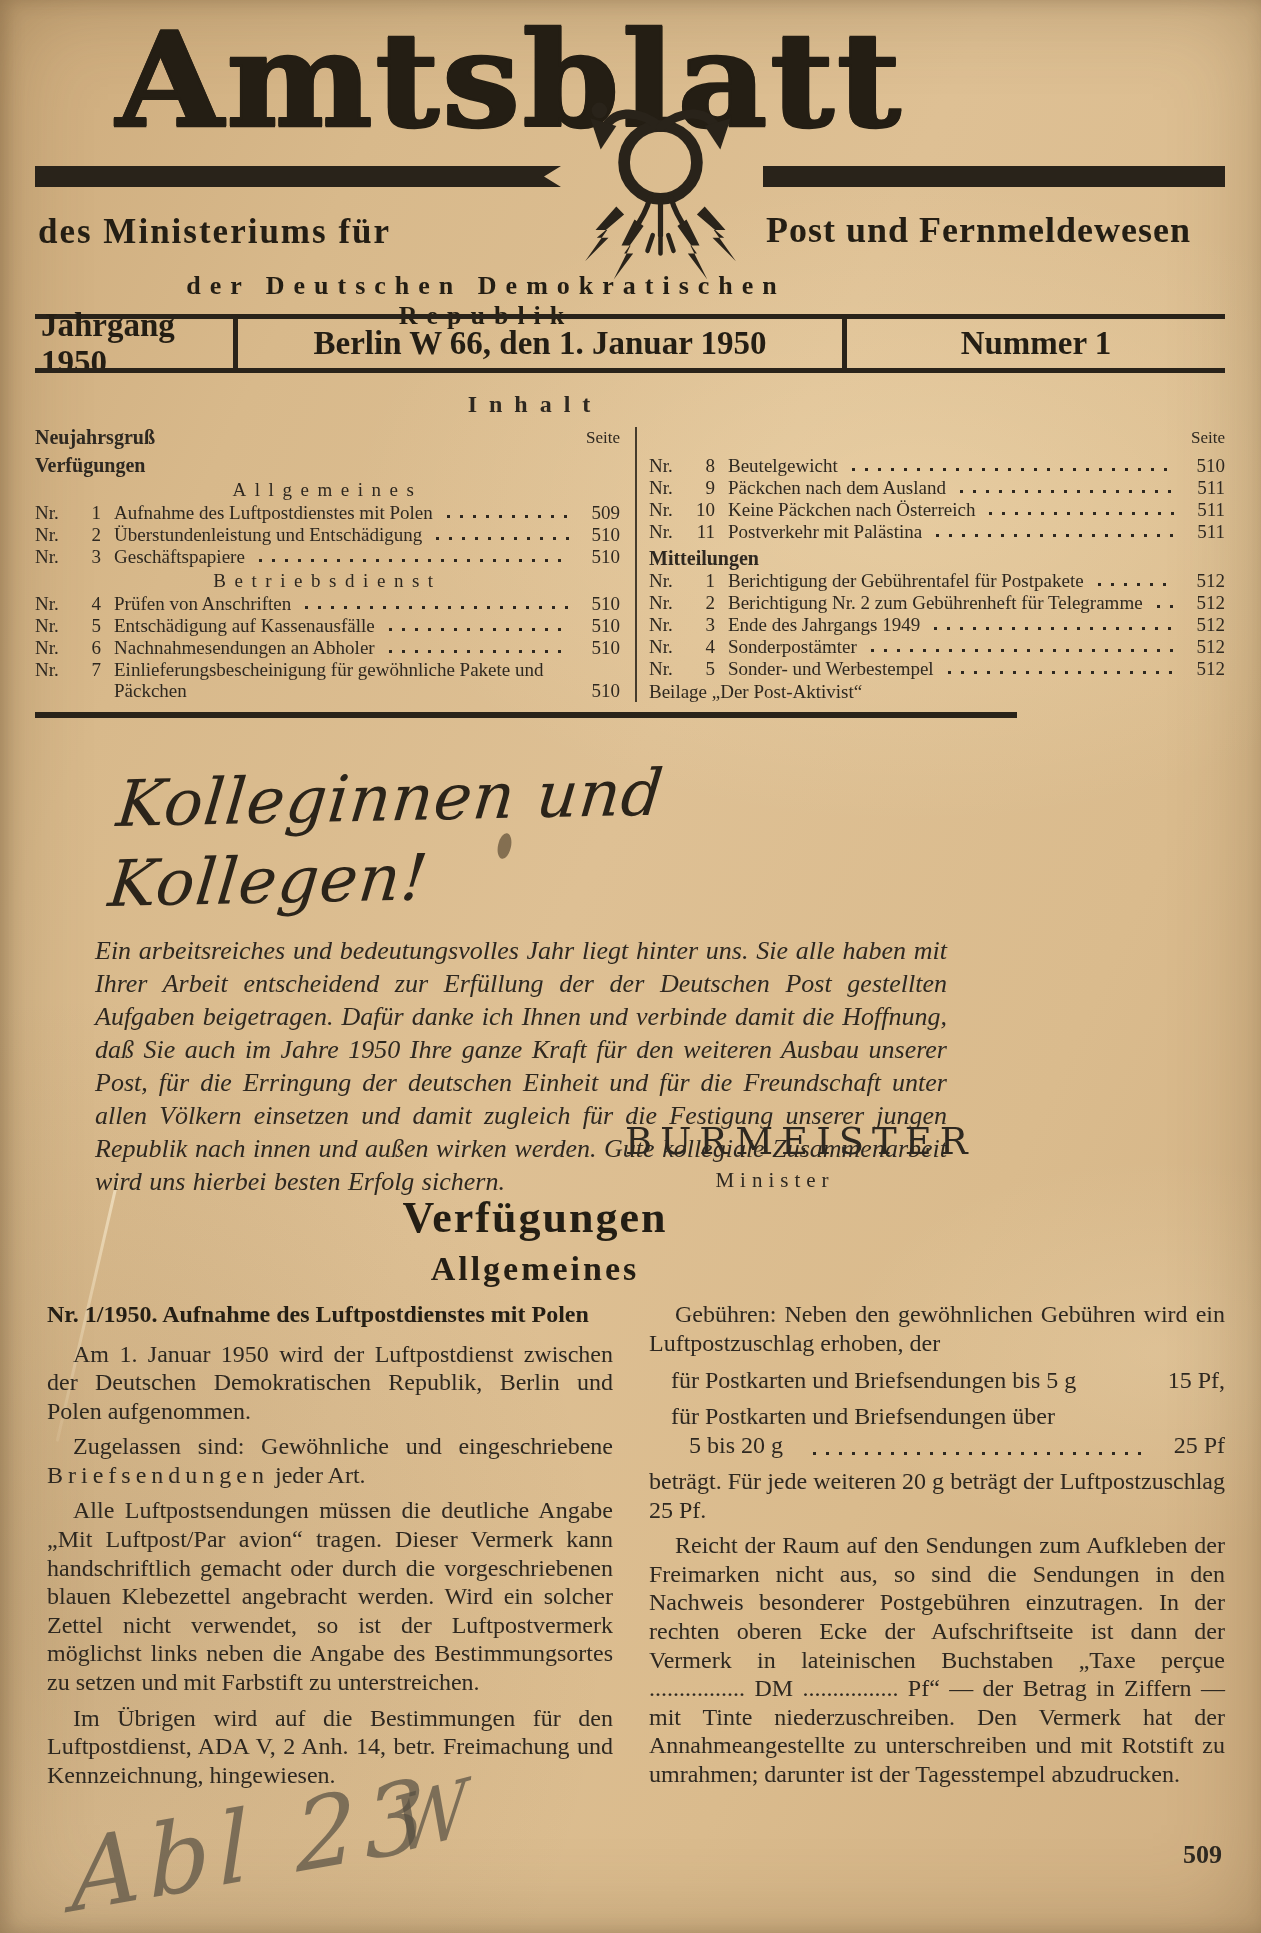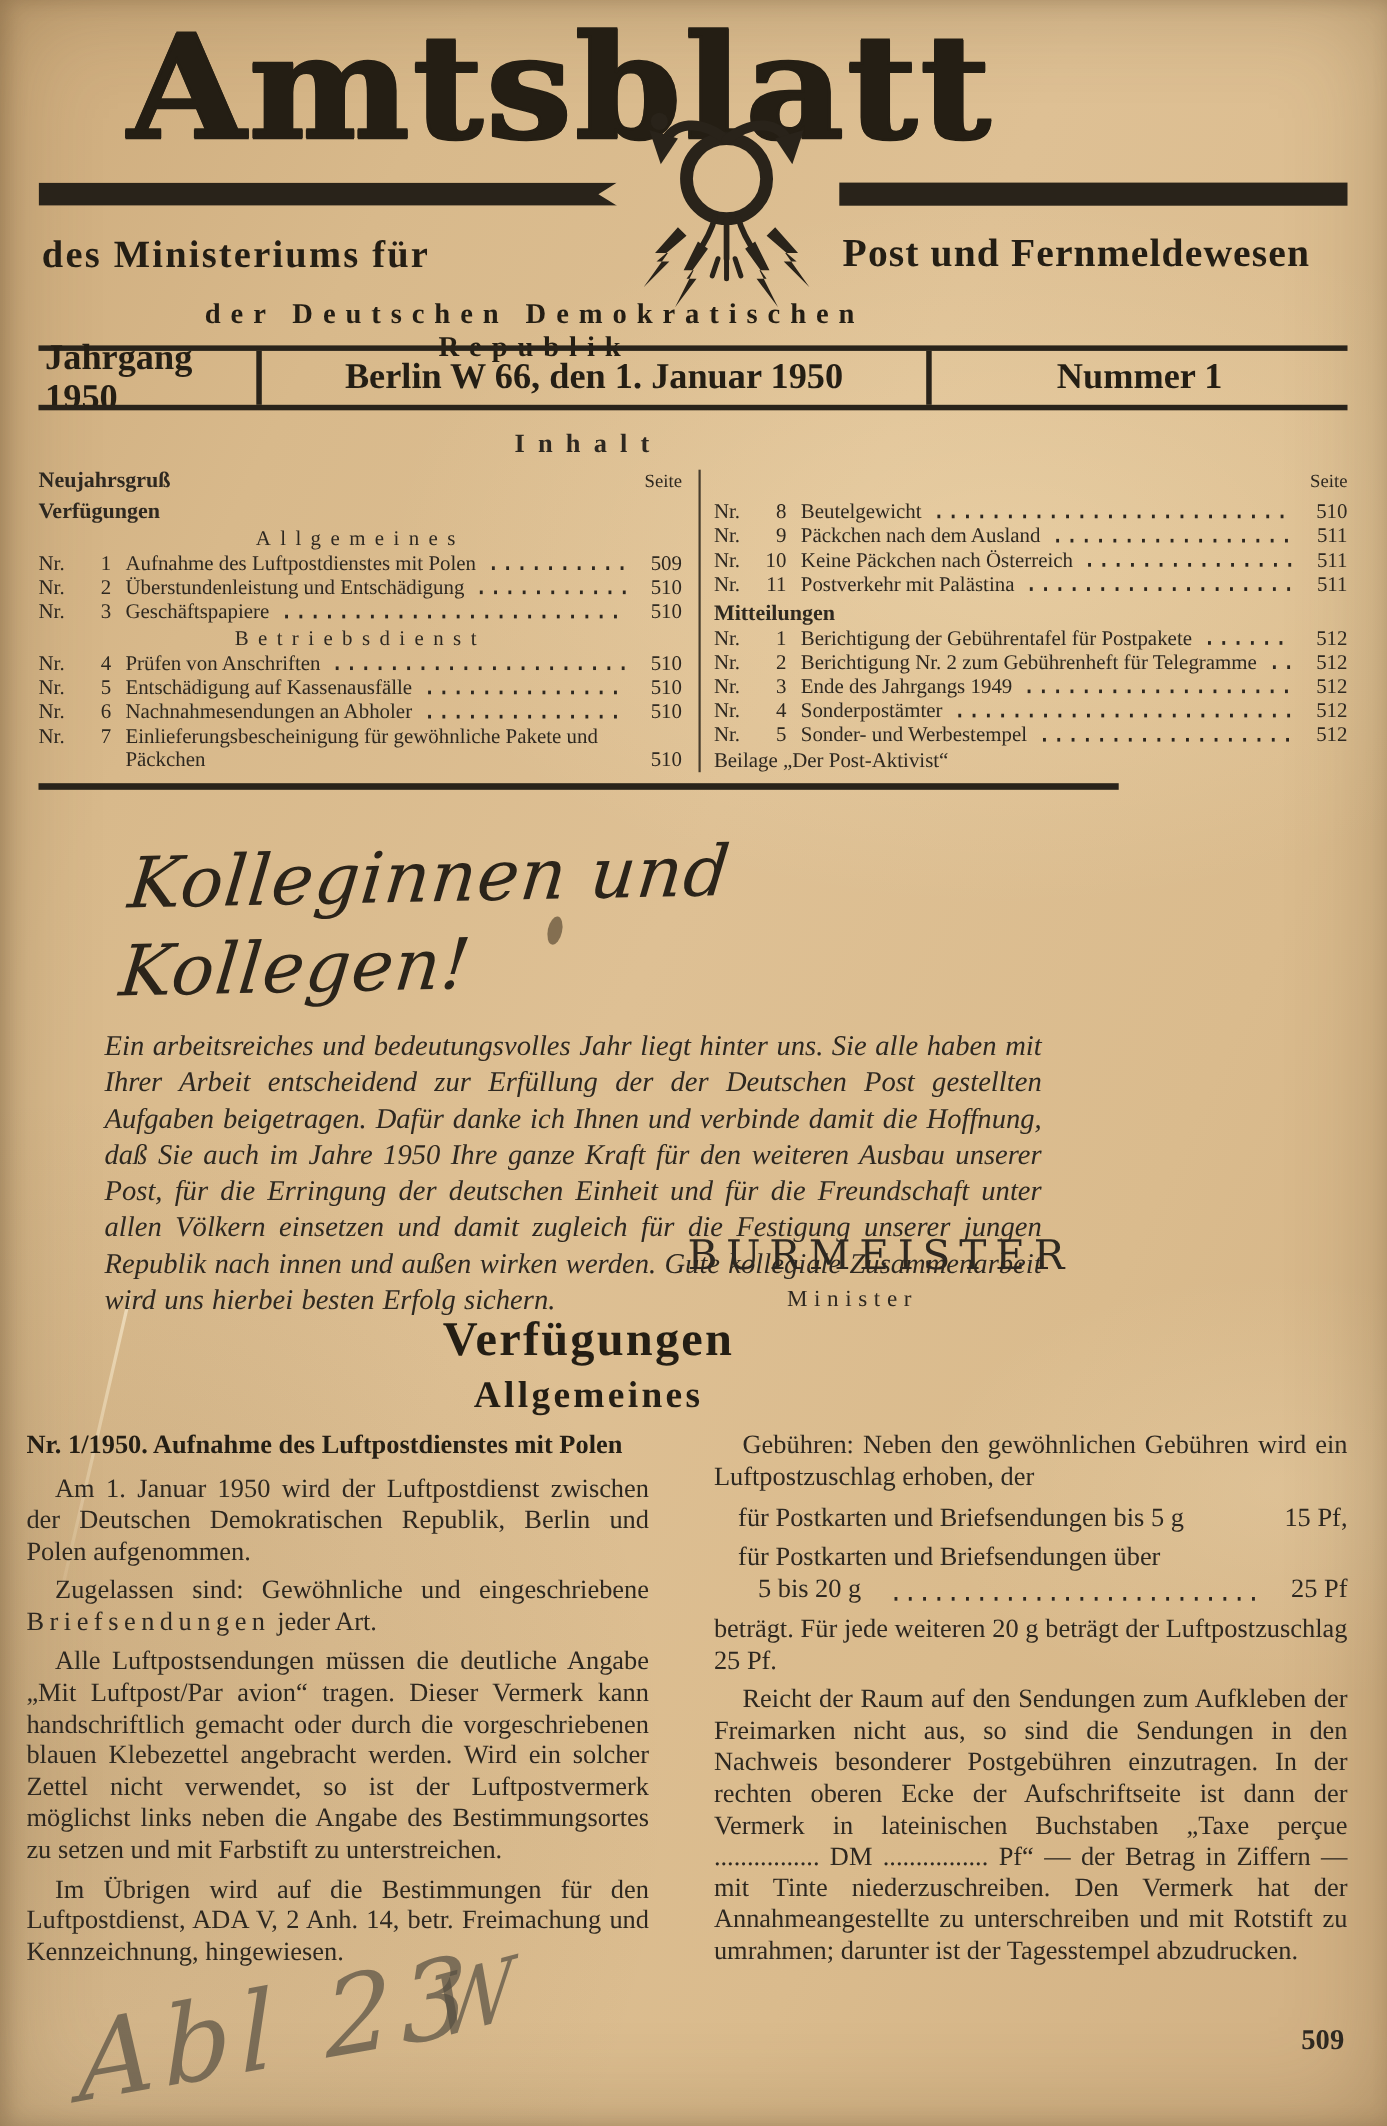--- a/index.html
+++ b/index.html
@@ -78,21 +78,21 @@
   .signature{left:625px; top:1120px; width:300px; text-align:center;}
   .sig-name{font-family:"DejaVu Serif", serif; font-size:37px; letter-spacing:8px;}
   .sig-role{font-size:21px; letter-spacing:6px; margin-top:5px;}
 
   
   .sec-head1{left:35px; top:1192px; width:1000px; text-align:center; font-weight:bold; font-size:44px; letter-spacing:2px; color:#241e14;}
   .sec-head2{left:35px; top:1250px; width:1000px; text-align:center; font-weight:bold; font-size:34px; letter-spacing:3px; color:#241e14;}
 
   
   .col{font-size:24px; line-height:28.6px; text-align:justify;}
-  .col-left{left:24px; top:1300px; width:566px;}
+  .col-left{left:47px; top:1300px; width:566px;}
   .col-right{left:649px; top:1300px; width:576px;}
   .art-heading{margin:0 0 10px; font-size:24px; line-height:29.5px; font-weight:bold; text-align:left; color:#241e14;}
   .col p{margin:0 0 7px;}
   .col p.indent{text-indent:26px;}
   .sperr{letter-spacing:5px;}
   .fee-row{display:flex; align-items:flex-end; margin:9px 0 2px;}
   .fee-row .fee-label{padding-left:22px;}
   .fee-val{margin-left:auto; padding-left:10px;}
   .fee-cont{padding-left:22px; margin-top:7px;}
   .fee-row2{margin:1px 0 7px;gap:16px;}

